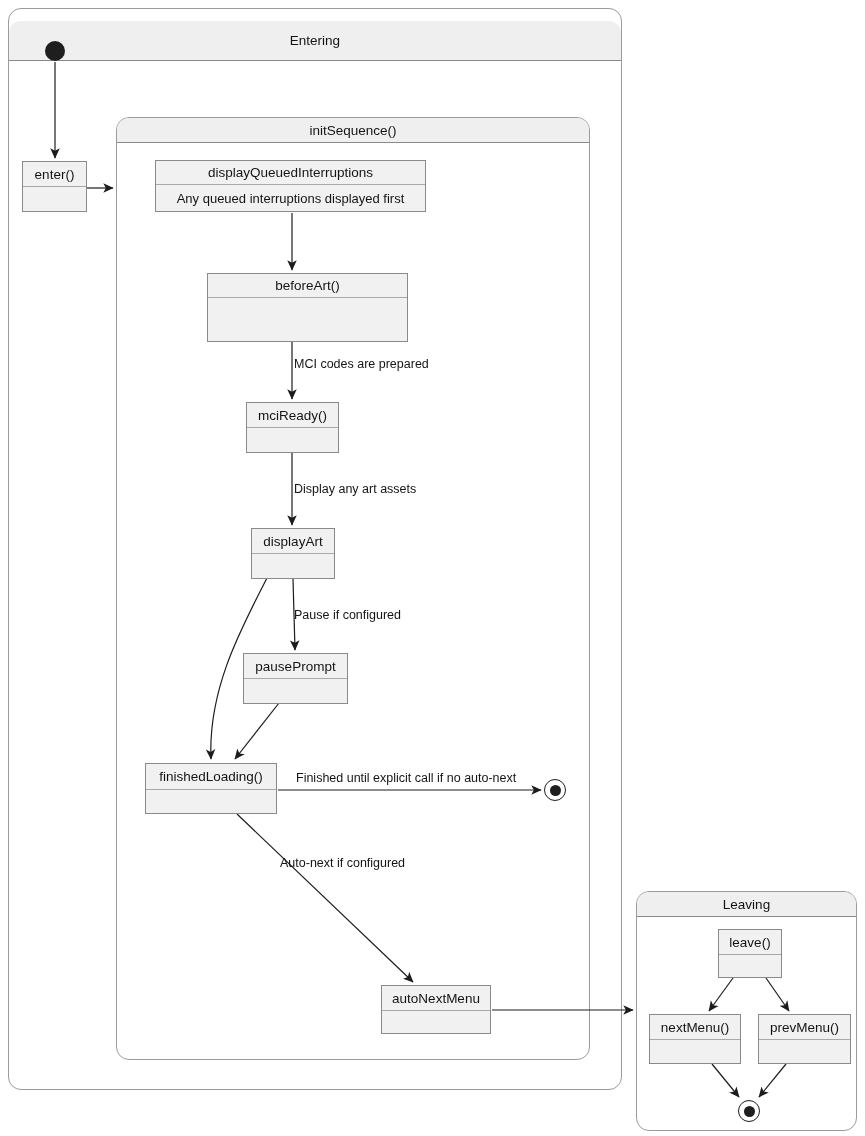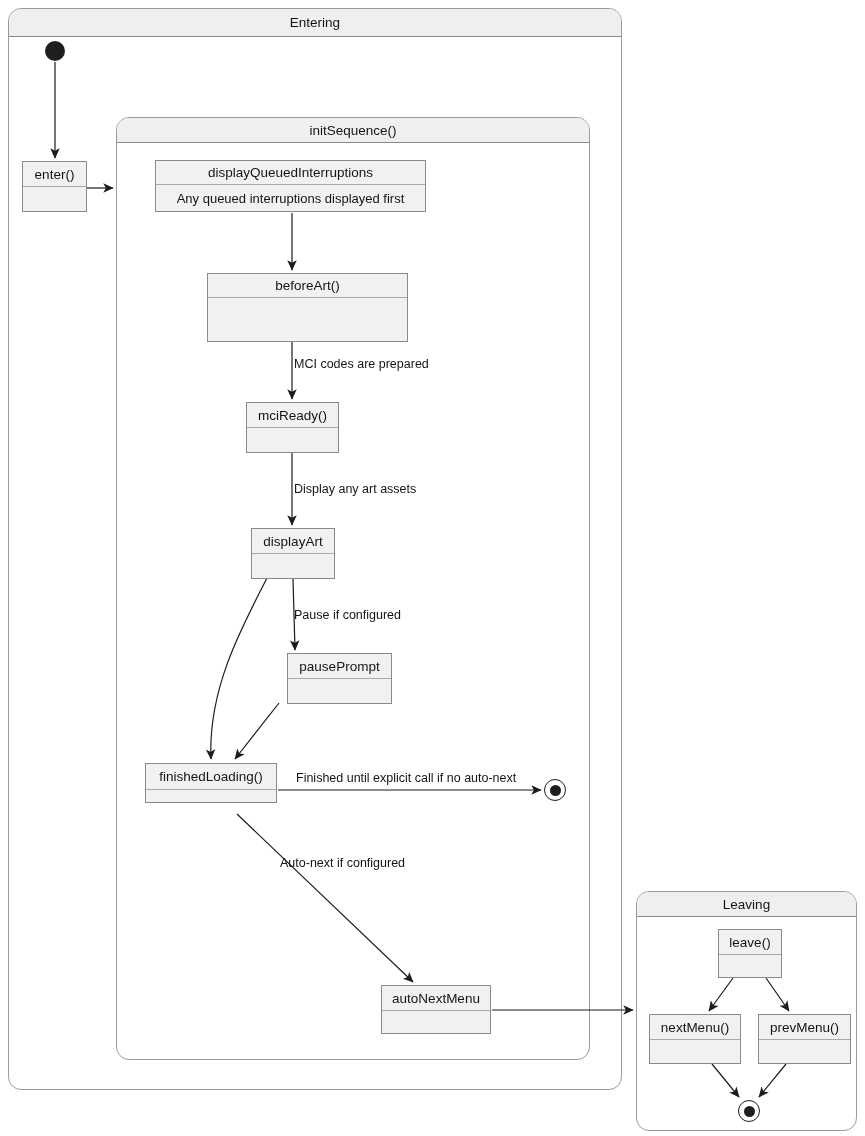--- a/index.html
+++ b/index.html
@@ -36,21 +36,21 @@
   
   #edges{position:absolute;left:0;top:0;width:865px;height:1136px;pointer-events:none;}
   .edge-label{position:absolute;font-size:12.5px;white-space:nowrap;line-height:14px;}
 </style>
 </head>
 <body>
 
 <div id="canvas">
 
   <div class="container" style="left:8px;top:8px;width:614px;height:1082px;">
-    <div class="container-title" style="height:28px;">Entering</div>
+    <div class="container-title" style="height:40px;margin-top:12px;">Entering</div>
   </div>
 
   <div class="container" style="left:116px;top:117px;width:474px;height:943px;">
     <div class="container-title">initSequence()</div>
   </div>
 
   <div class="container" style="left:636px;top:891px;width:221px;height:240px;">
     <div class="container-title">Leaving</div>
   </div>
 
@@ -106,26 +106,26 @@
   <div class="state" style="left:246px;top:402px;width:93px;height:51px;">
     <div class="t">mciReady()</div>
     <div class="n"></div>
   </div>
 
   <div class="state" style="left:251px;top:528px;width:84px;height:51px;">
     <div class="t">displayArt</div>
     <div class="n"></div>
   </div>
 
-  <div class="state" style="left:243px;top:653px;width:105px;height:51px;margin-left:44px;">
+  <div class="state" style="left:243px;top:653px;width:105px;height:51px;">
     <div class="t">pausePrompt</div>
     <div class="n"></div>
   </div>
 
-  <div class="state" style="left:145px;top:763px;width:132px;height:40px;">
+  <div class="state" style="left:145px;top:763px;width:132px;height:51px;">
     <div class="t" style="height:26px;">finishedLoading()</div>
     <div class="n"></div>
   </div>
 
   <div class="state" style="left:381px;top:985px;width:110px;height:49px;">
     <div class="t">autoNextMenu</div>
     <div class="n"></div>
   </div>
 
   <div class="state" style="left:718px;top:929px;width:64px;height:49px;">

